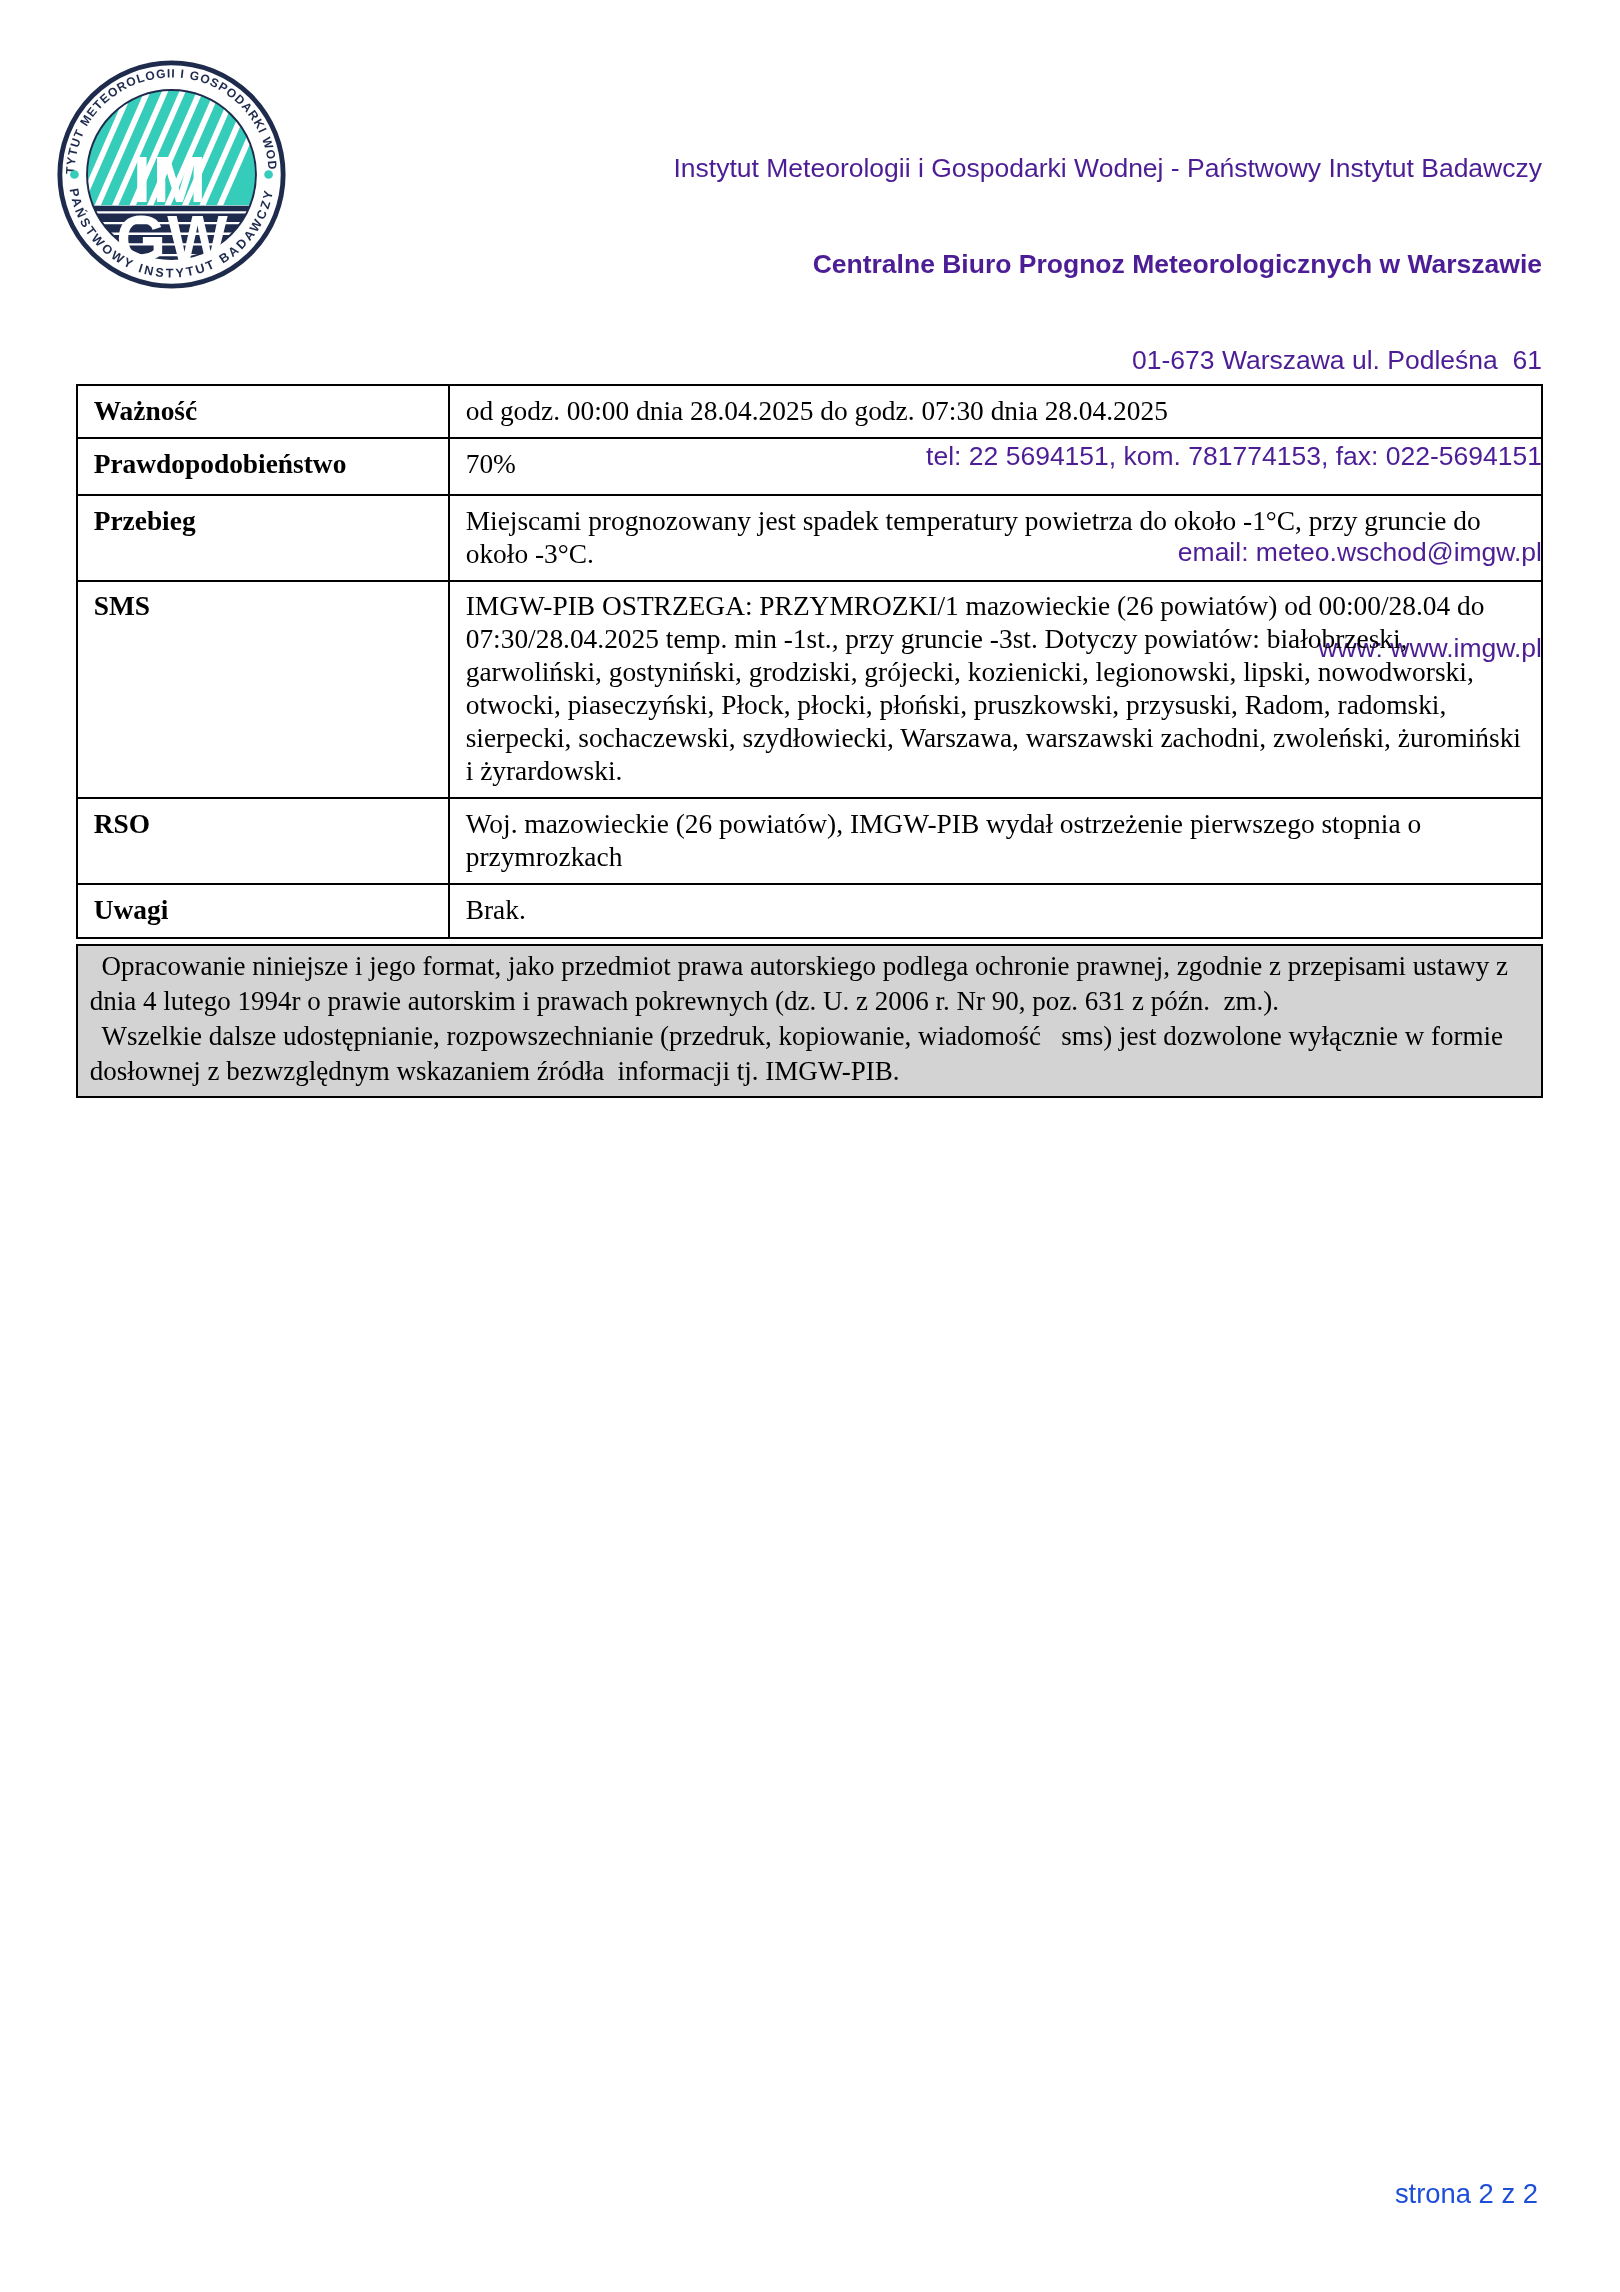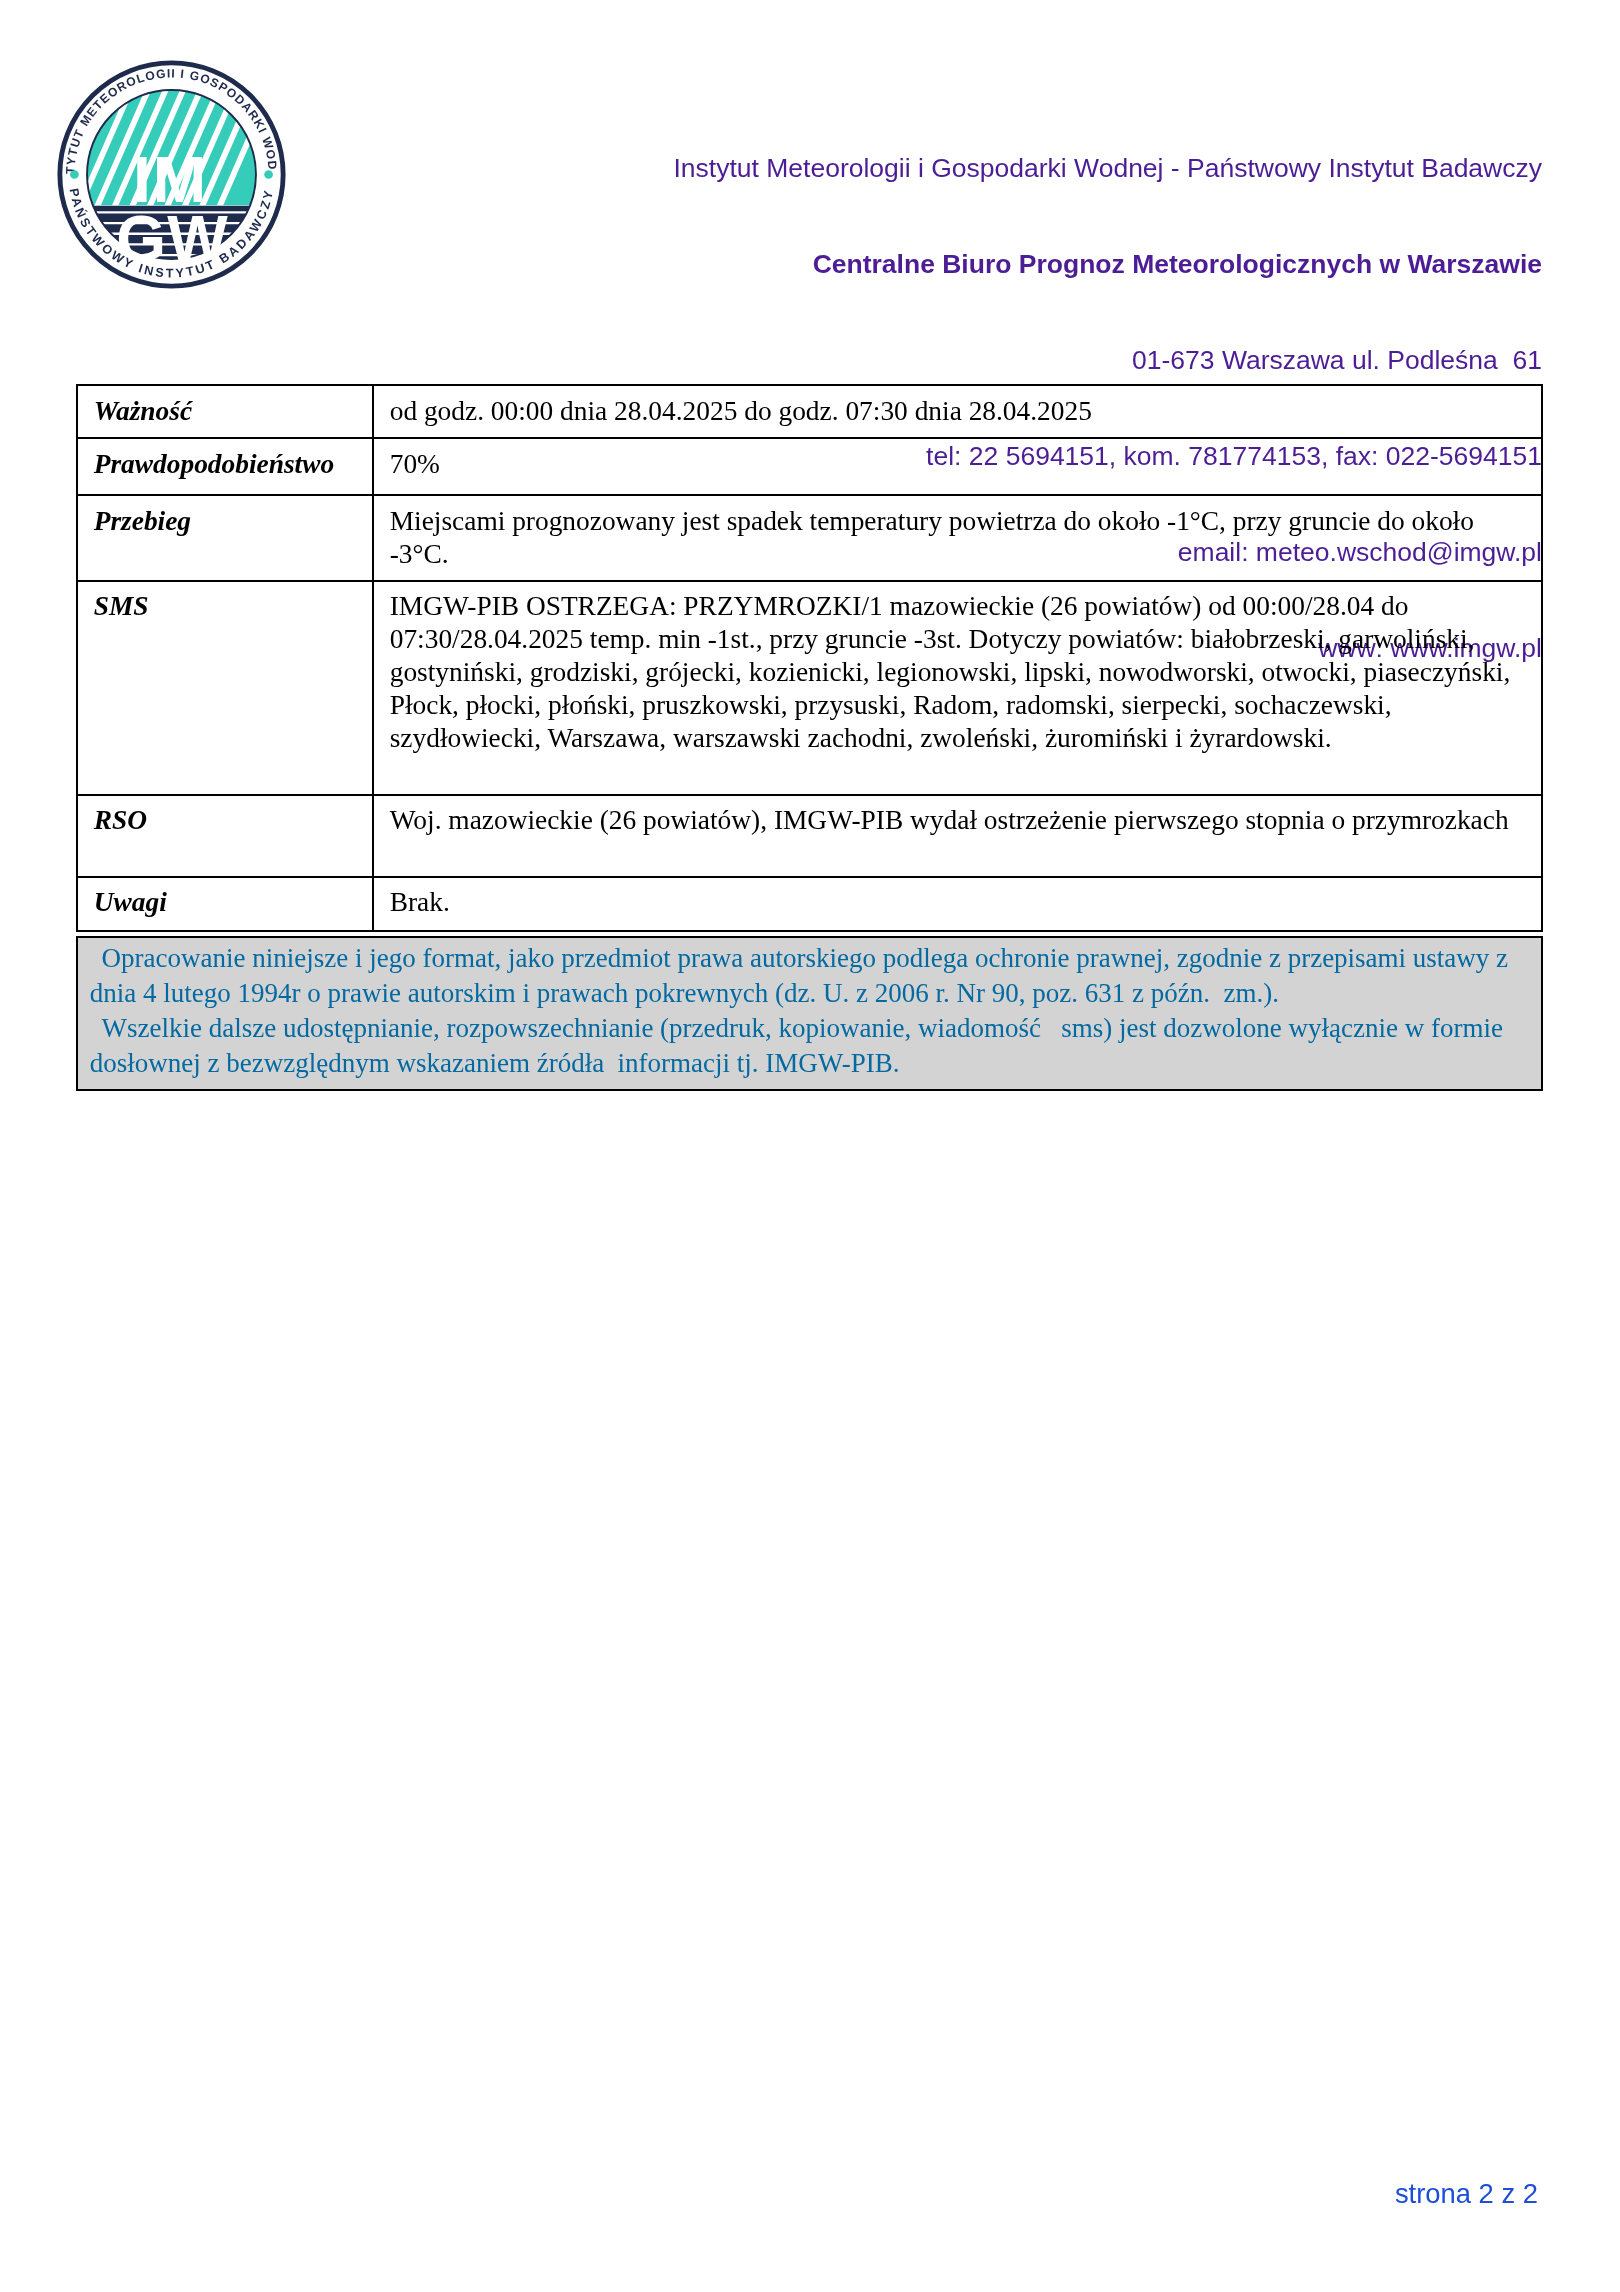--- a/index.html
+++ b/index.html
@@ -32,36 +32,36 @@
     border-collapse: collapse;
     font-family: "Liberation Serif", serif;
     font-size: 27.4px; line-height: 33px;
     color: #000;
   }
   table.info-table td {
     border: 2px solid #000;
     vertical-align: top;
     padding: 8.8px 15.7px 8.8px 15.7px;
   }
-  table.info-table td.lbl { width: 296px; font-weight: bold; font-style: italic; }
+  table.info-table td.lbl { width: 372px; font-weight: bold; }
   tr.row-waznosc  td { height: 53px; }
   tr.row-prawdop  td { height: 57px; }
   tr.row-przebieg td { height: 82px; }
   tr.row-sms      td { height: 214px; }
   tr.row-rso      td { height: 82px; }
   tr.row-uwagi    td { height: 54px; }
 
   .copyright-box {
     margin-top: 4.9px;
     border: 2.9px solid #000;
     background: #D3D3D3;
     padding: 2.9px 11.8px 7.8px 11.8px;
     font-family: "Liberation Serif", serif;
     font-size: 27px; line-height: 35px;
-    color: #0369a1;
+    color: #000000;
   }
   .copyright-box p { text-indent: 11.8px; white-space: pre-wrap; }
 
   
   .page-number {
     position: absolute; top: 2178px; right: 82px;
     font-size: 27.4px; color: #1d4ed8;
   }
 </style>
 </head>

